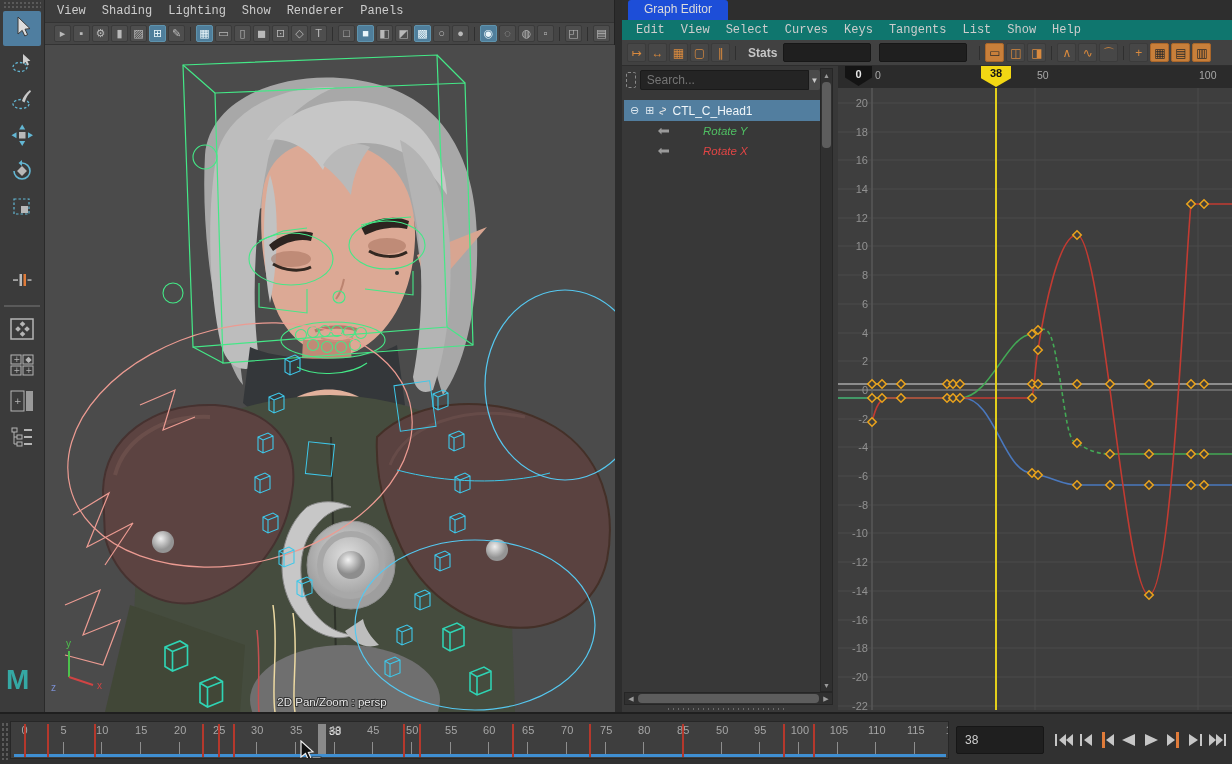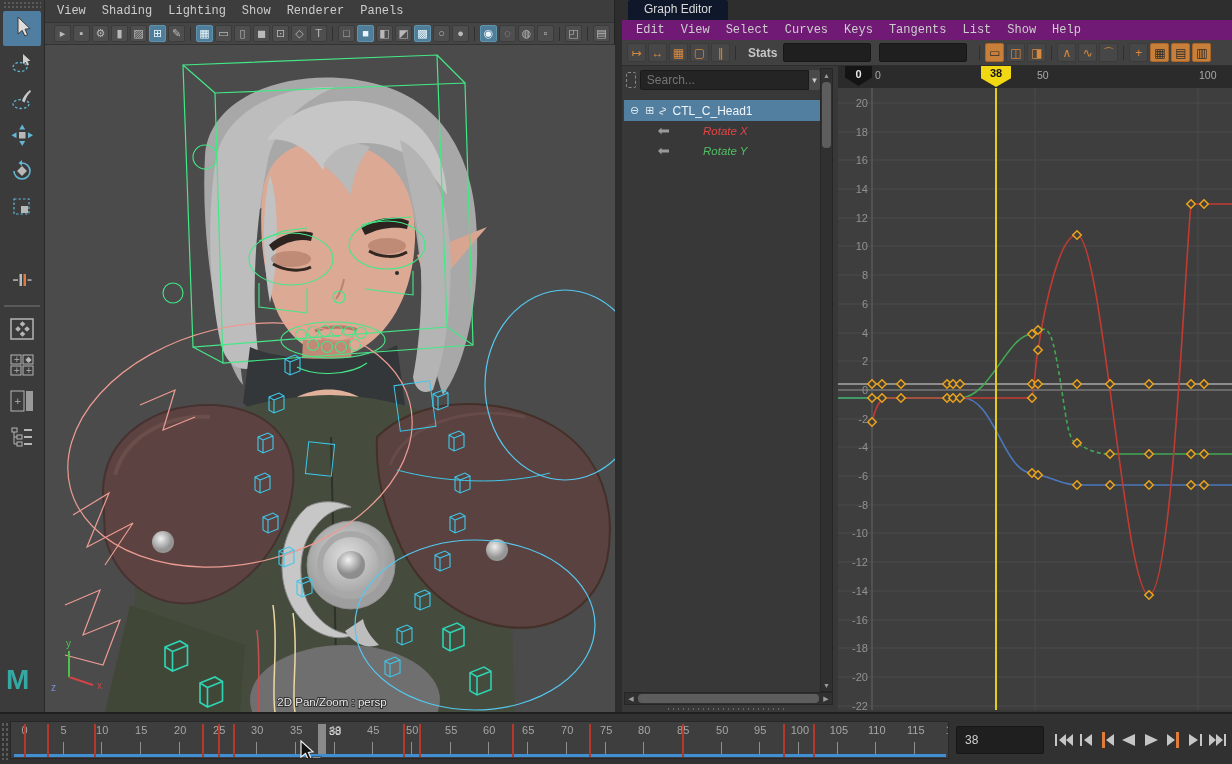--- a/index.html
+++ b/index.html
@@ -21,22 +21,22 @@
   .icn{display:inline-flex;align-items:center;justify-content:center;width:17px;height:17px;margin:0 1px;font-size:11px;line-height:1;color:#b9b9b9;background:#4e4e4e;border:1px solid #3b3b3b;border-radius:2px;}
   .icn.active{background:#4f7e9b;color:#eaf6fb;border-color:#5e93ad;}
   .icn.orange{color:#d98a3e;background:#474747;}
   .icn.orange.filled{background:#c87f3a;color:#2b2b2b;border-color:#a9662a;}
   .vsep{width:1px;height:14px;background:#2f2f2f;margin:0 4px;align-self:center;}
   #vp-canvas{left:0;top:45px;}
 
   
   #ge{left:622px;top:0;width:610px;height:712px;background:#383838;}
   #ge-tabbar{height:20px;background:#2e2e2e;}
-  #ge-tab{position:absolute;left:6px;top:0;height:20px;padding:2px 16px;background:#0f172a;color:#dcdcdc;font-size:12px;border-radius:3px 3px 0 0;}
-  #ge-menus{position:absolute;left:0;top:20px;width:610px;height:20px;background:#701a75;display:flex;align-items:center;padding-left:6px;}
+  #ge-tab{position:absolute;left:6px;top:0;height:20px;padding:2px 16px;background:#1d4ed8;color:#dcdcdc;font-size:12px;border-radius:3px 3px 0 0;}
+  #ge-menus{position:absolute;left:0;top:20px;width:610px;height:20px;background:#0f766e;display:flex;align-items:center;padding-left:6px;}
   #ge-toolbar{position:absolute;left:0;top:40px;width:610px;height:26px;background:#414141;display:flex;align-items:center;padding-left:4px;border-bottom:1px solid #2d2d2d;}
   #ge-toolbar .icn{width:19px;height:19px;font-size:12px;}
   #stats-label{color:#c6c6c6;margin:0 6px 0 8px;font-weight:bold;}
   .stats-field{width:88px;height:19px;background:#1f1f1f;border:1px solid #171717;border-radius:2px;margin-right:8px;color:#ccc;font-size:11px;padding:0 4px;}
 
   #ge-outliner{left:2px;top:68px;width:196px;height:624px;background:#383838;}
   #search-row{display:flex;align-items:center;height:24px;}
   #filter-btn{width:16px;height:16px;border:1px dashed #8a8a8a;margin:0 4px 0 2px;border-radius:2px;}
   #search-input{flex:1;height:20px;background:#242424;border:1px solid #1a1a1a;color:#bbb;font-size:12px;padding:0 6px;border-radius:2px 0 0 2px;}
   #search-drop{width:20px;height:20px;background:#4a4a4a;color:#c9c9c9;display:flex;align-items:center;justify-content:center;font-size:8px;border-radius:0 2px 2px 0;}
@@ -462,25 +462,25 @@
       </div>
       <div id="tree-root">
         <span class="mini">⊖</span>
         <span class="mini">⊞</span>
         <span id="anim-curve-glyph">∿</span>
         <span>CTL_C_Head1</span>
       </div>
       <div id="ge-tree">
           <div class="chan-row">
             <span class="plug"></span>
-            <span class="chan-label" style="color: rgb(224, 69, 69);">Rotate X</span>
+            <span class="chan-label" style="color: rgb(79, 191, 99);">Rotate Y</span>
           </div>
           <div class="chan-row">
             <span class="plug"></span>
-            <span class="chan-label" style="color: rgb(79, 191, 99);">Rotate Y</span>
+            <span class="chan-label" style="color: rgb(224, 69, 69);">Rotate X</span>
           </div>
         </div>
     </div>
     <div id="ge-vscroll" class="abs">
       <div class="arr">▲</div>
       <div class="thumb"></div>
       <div class="arr bottom">▼</div>
     </div>
     <div id="ge-hscroll" class="abs">
       <div class="arr">◀</div>

